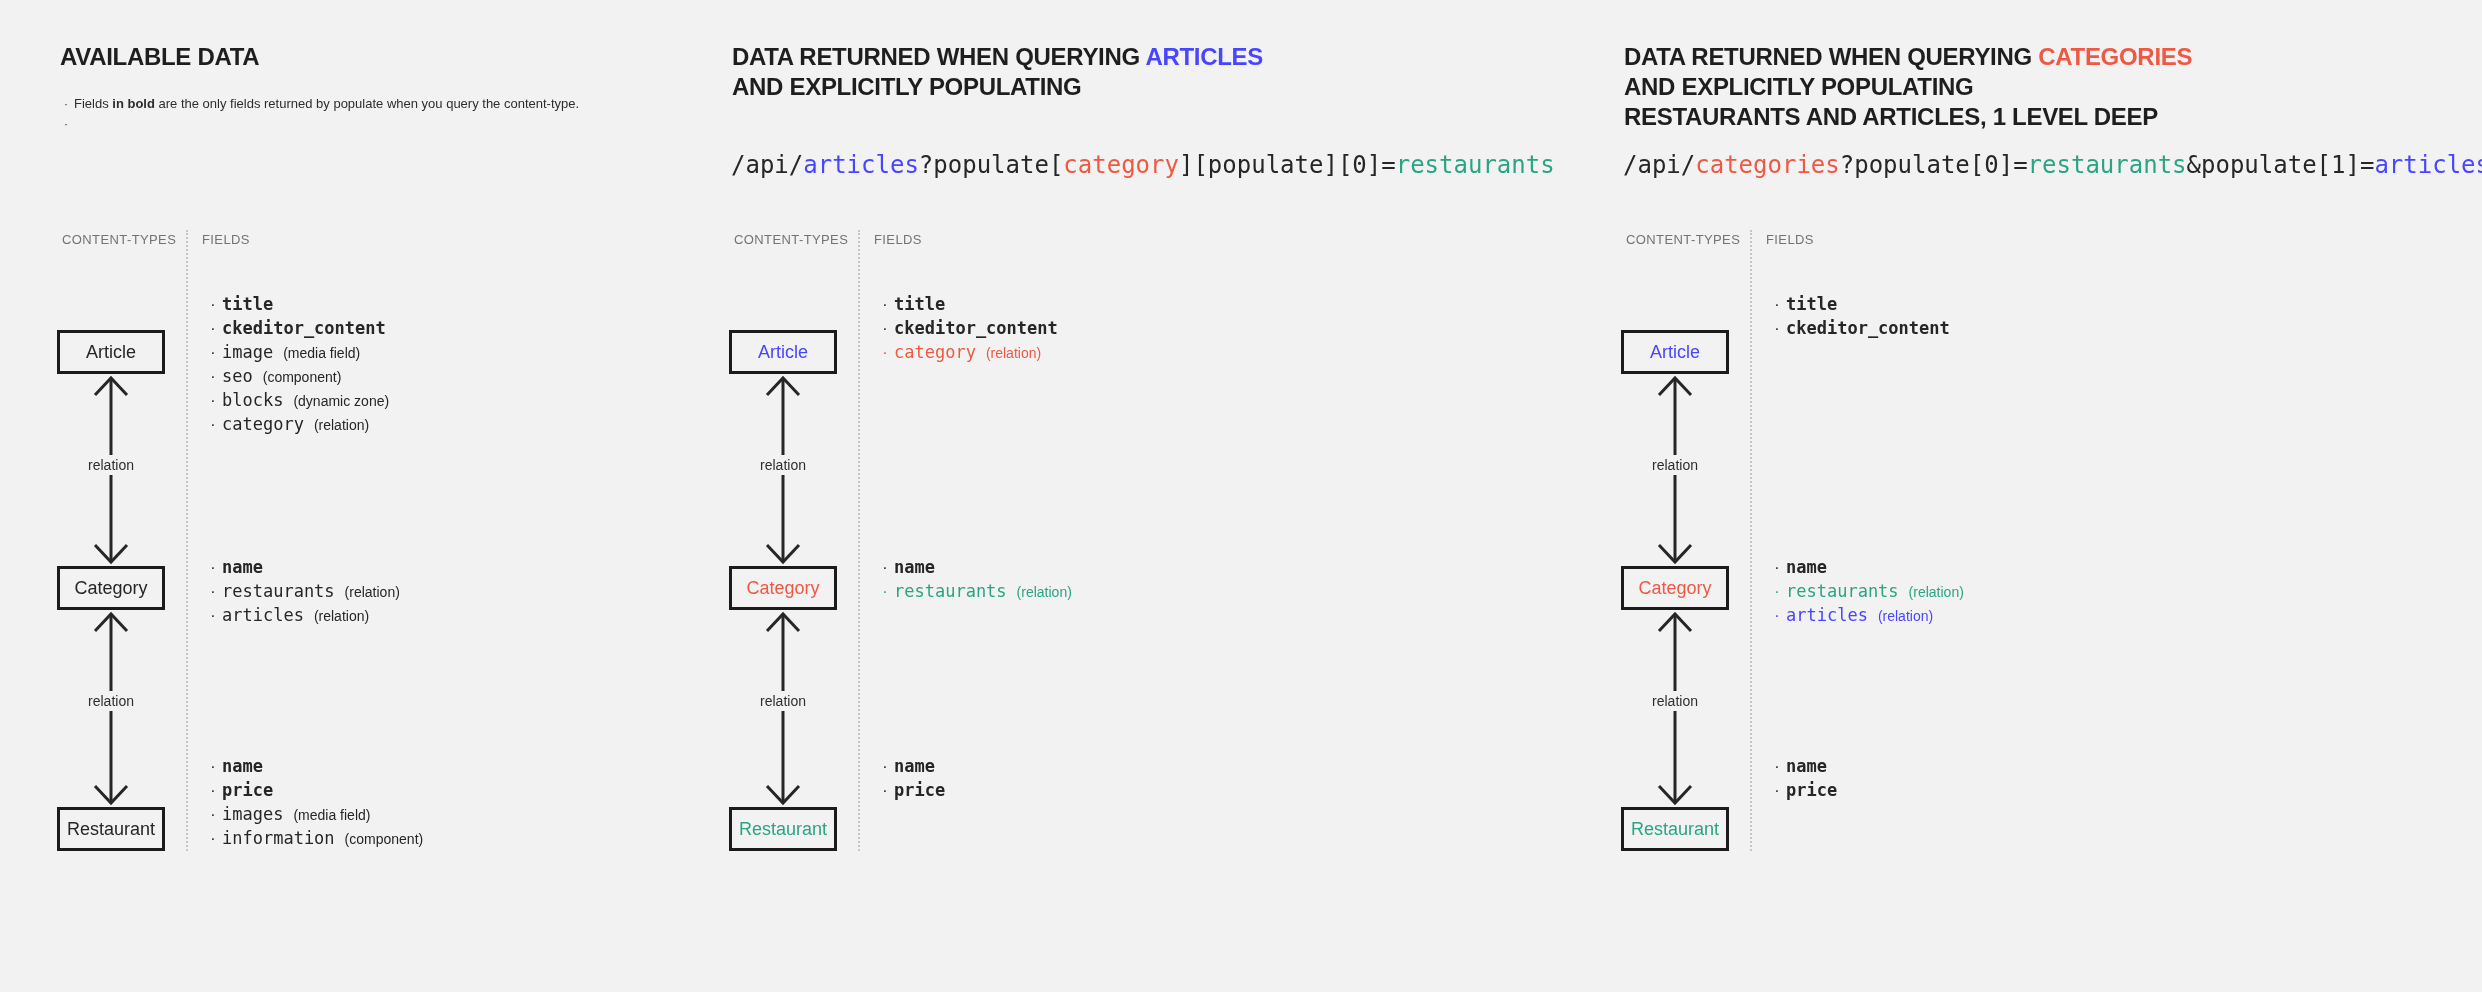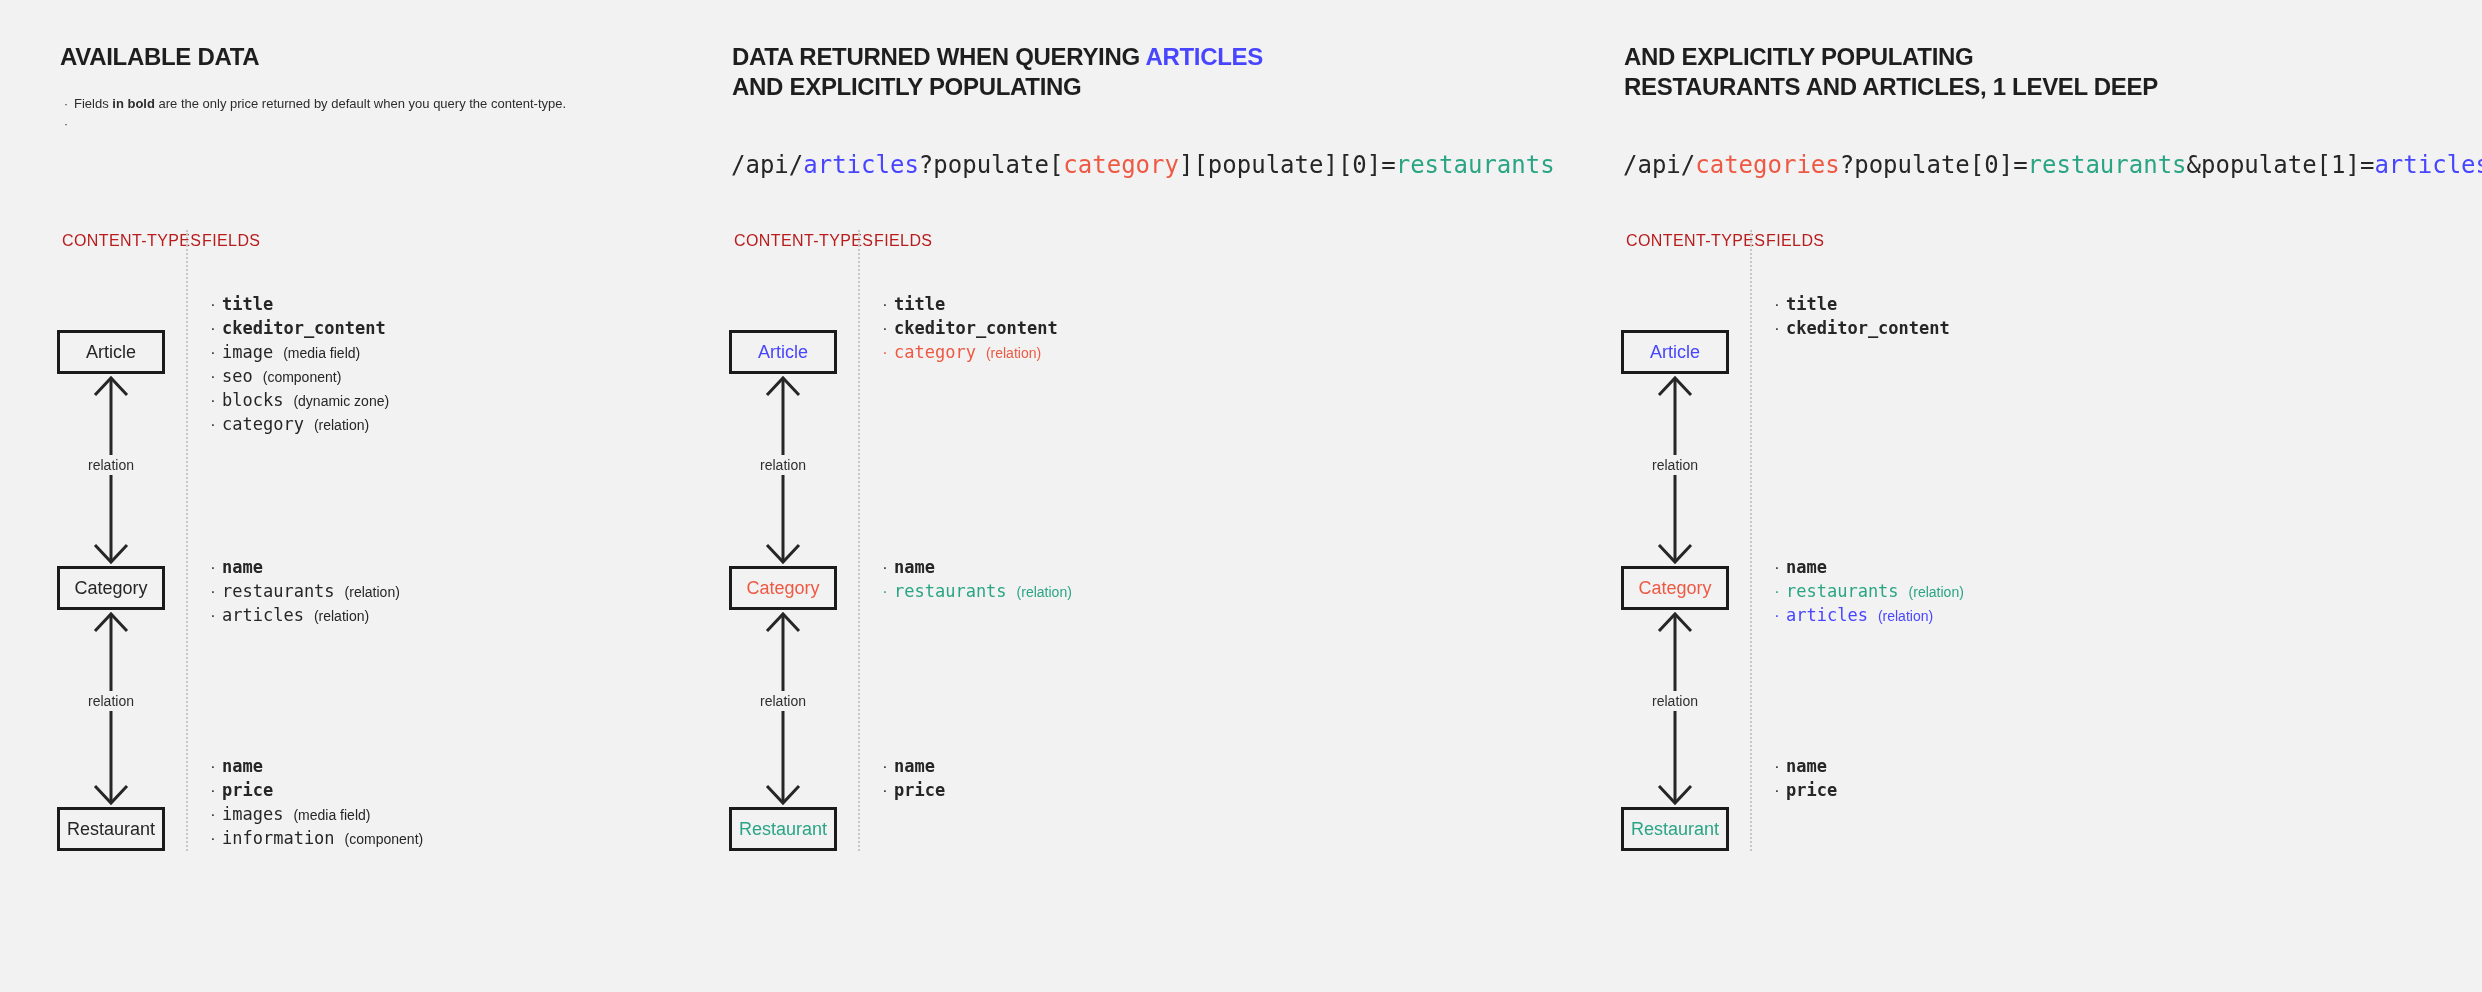--- a/index.html
+++ b/index.html
@@ -5,21 +5,21 @@
   html,body{margin:0;padding:0;background:#f2f2f2;}
   .canvas{position:relative;width:2482px;height:852px;background:#f2f2f2;overflow:hidden;
           font-family:"Liberation Sans",sans-serif;}
   .abs{position:absolute;}
   .title-line{font-weight:bold;font-size:24px;line-height:30px;letter-spacing:-0.3px;white-space:nowrap;}
   .notes{font-size:13px;color:#2d2d2d;}
   .note-row{display:flex;line-height:20px;}
   .note-bullet{width:16px;text-align:center;flex:none;font-size:12px;}
   .note-text{white-space:pre-line;}
   .api{font-family:"DejaVu Sans Mono","Liberation Mono",monospace;font-size:24px;line-height:28px;white-space:nowrap;}
-  .sec-label{font-size:16px;letter-spacing:0.4px;color:#b91c1c;white-space:nowrap;}
+  .sec-label{font-size:13px;letter-spacing:0.4px;color:#737373;white-space:nowrap;}
   .divider{width:0;border-left:2px dotted #c6c6c6;}
   .node-box{width:108px;height:44px;border:3px solid #1b1b1b;box-sizing:border-box;background:#f2f2f2;
             display:flex;align-items:center;justify-content:center;font-size:18px;}
   .rel-label{font-size:14px;color:#2e2e2e;background:#f2f2f2;padding:2px 7px;
              transform:translate(-50%,-50%);white-space:nowrap;text-align:center;}
   .fields-group{white-space:nowrap;}
   .field-row{display:flex;align-items:baseline;height:24px;line-height:24px;white-space:nowrap;}
   .f-bullet{width:18px;text-align:center;flex:none;font-size:16px;}
   .f-name{font-family:"DejaVu Sans Mono","Liberation Mono",monospace;font-size:17px;}
   .f-name.bold{font-weight:bold;}
@@ -29,21 +29,21 @@
 <body>
 
 <div class="canvas">
   <div id="col-0">
       <div class="abs" style="left: 60px; top: 42px;">
         <div class="title-line"><span style="color: rgb(30, 30, 30);">AVAILABLE DATA</span></div>
       </div>
       <div class="abs notes" style="left: 58px; top: 94px;">
         <div class="note-row">
           <div class="note-bullet">·</div>
-          <div class="note-text"><span>Fields </span><b>in bold</b><span> are the only price returned by default when you query the content-type.</span></div>
+          <div class="note-text"><span>Fields </span><b>in bold</b><span> are the only fields returned by populate when you query the content-type.</span></div>
         </div>
         <div class="note-row">
           <div class="note-bullet">·</div>
         </div>
       </div>
       <div class="abs sec-label" style="left: 62px; top: 232px;">CONTENT-TYPES</div>
       <div class="abs sec-label" style="left: 202px; top: 232px;">FIELDS</div>
       <div class="abs divider" style="left: 186px; top: 230px; height: 728px;"></div>
       <div class="abs node-box" style="left: 57px; top: 330px;">
         <span style="color: rgb(38, 38, 38);">Article</span>
@@ -205,20 +205,21 @@
       <div class="abs rel-label" style="left: 783px; top: 465px;">relation</div>
       <svg width="70" height="197" class="abs" style="left: 748px; top: 610px;">
         <polyline points="19,21 35,4 51,21" fill="none" stroke="#262626" stroke-width="3"></polyline>
         <polyline points="19,176 35,193 51,176" fill="none" stroke="#262626" stroke-width="3"></polyline>
         <line x1="35" y1="4" x2="35" y2="193" stroke="#262626" stroke-width="3"></line>
       </svg>
       <div class="abs rel-label" style="left: 783px; top: 701px;">relation</div>
     </div>
   <div id="col-2">
       <div class="abs" style="left: 1624px; top: 42px;">
+        <div class="title-line"><span style="color: rgb(30, 30, 30);">DATA RETURNED WHEN QUERYING </span><span style="color: rgb(238, 89, 68);">CATEGORIES</span></div>
         <div class="title-line"><span style="color: rgb(30, 30, 30);">AND EXPLICITLY POPULATING</span></div>
         <div class="title-line"><span style="color: rgb(30, 30, 30);">RESTAURANTS AND ARTICLES, 1 LEVEL DEEP</span></div>
       </div>
       <div class="abs api" style="left: 1623px; top: 151px;"><span style="color: rgb(38, 38, 38);">/api/</span><span style="color: rgb(238, 89, 68);">categories</span><span style="color: rgb(38, 38, 38);">?populate[0]=</span><span style="color: rgb(42, 165, 132);">restaurants</span><span style="color: rgb(38, 38, 38);">&amp;populate[1]=</span><span style="color: rgb(72, 69, 255);">articles</span></div>
       <div class="abs sec-label" style="left: 1626px; top: 232px;">CONTENT-TYPES</div>
       <div class="abs sec-label" style="left: 1766px; top: 232px;">FIELDS</div>
       <div class="abs divider" style="left: 1750px; top: 230px; height: 728px;"></div>
       <div class="abs node-box" style="left: 1621px; top: 330px;">
         <span style="color: rgb(72, 69, 255);">Article</span>
       </div>

